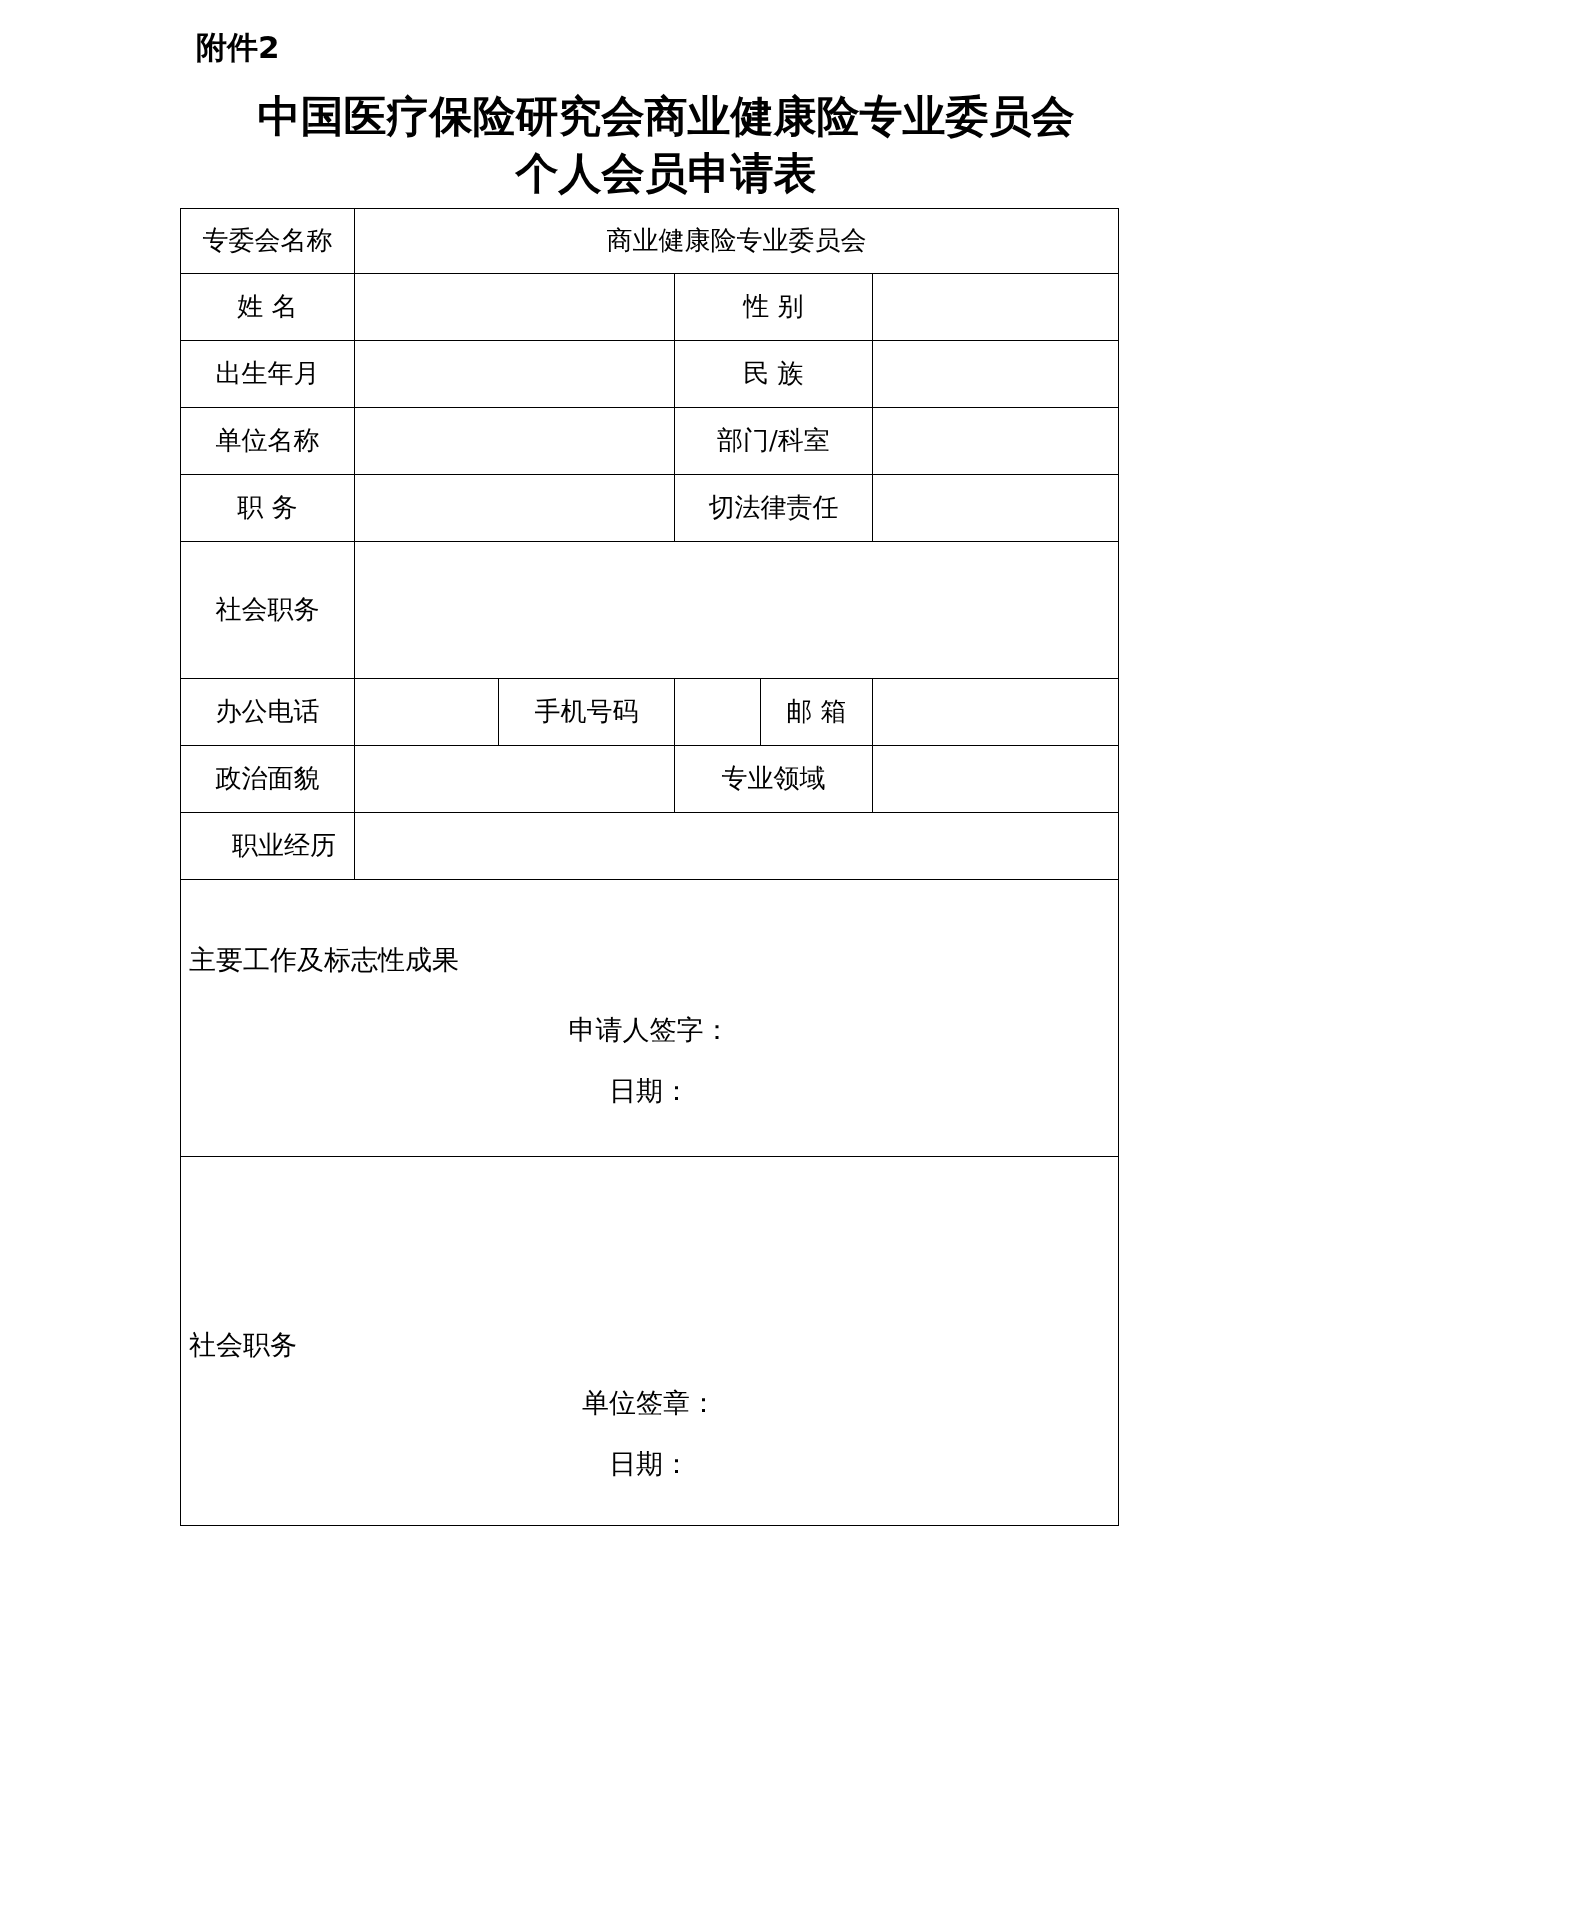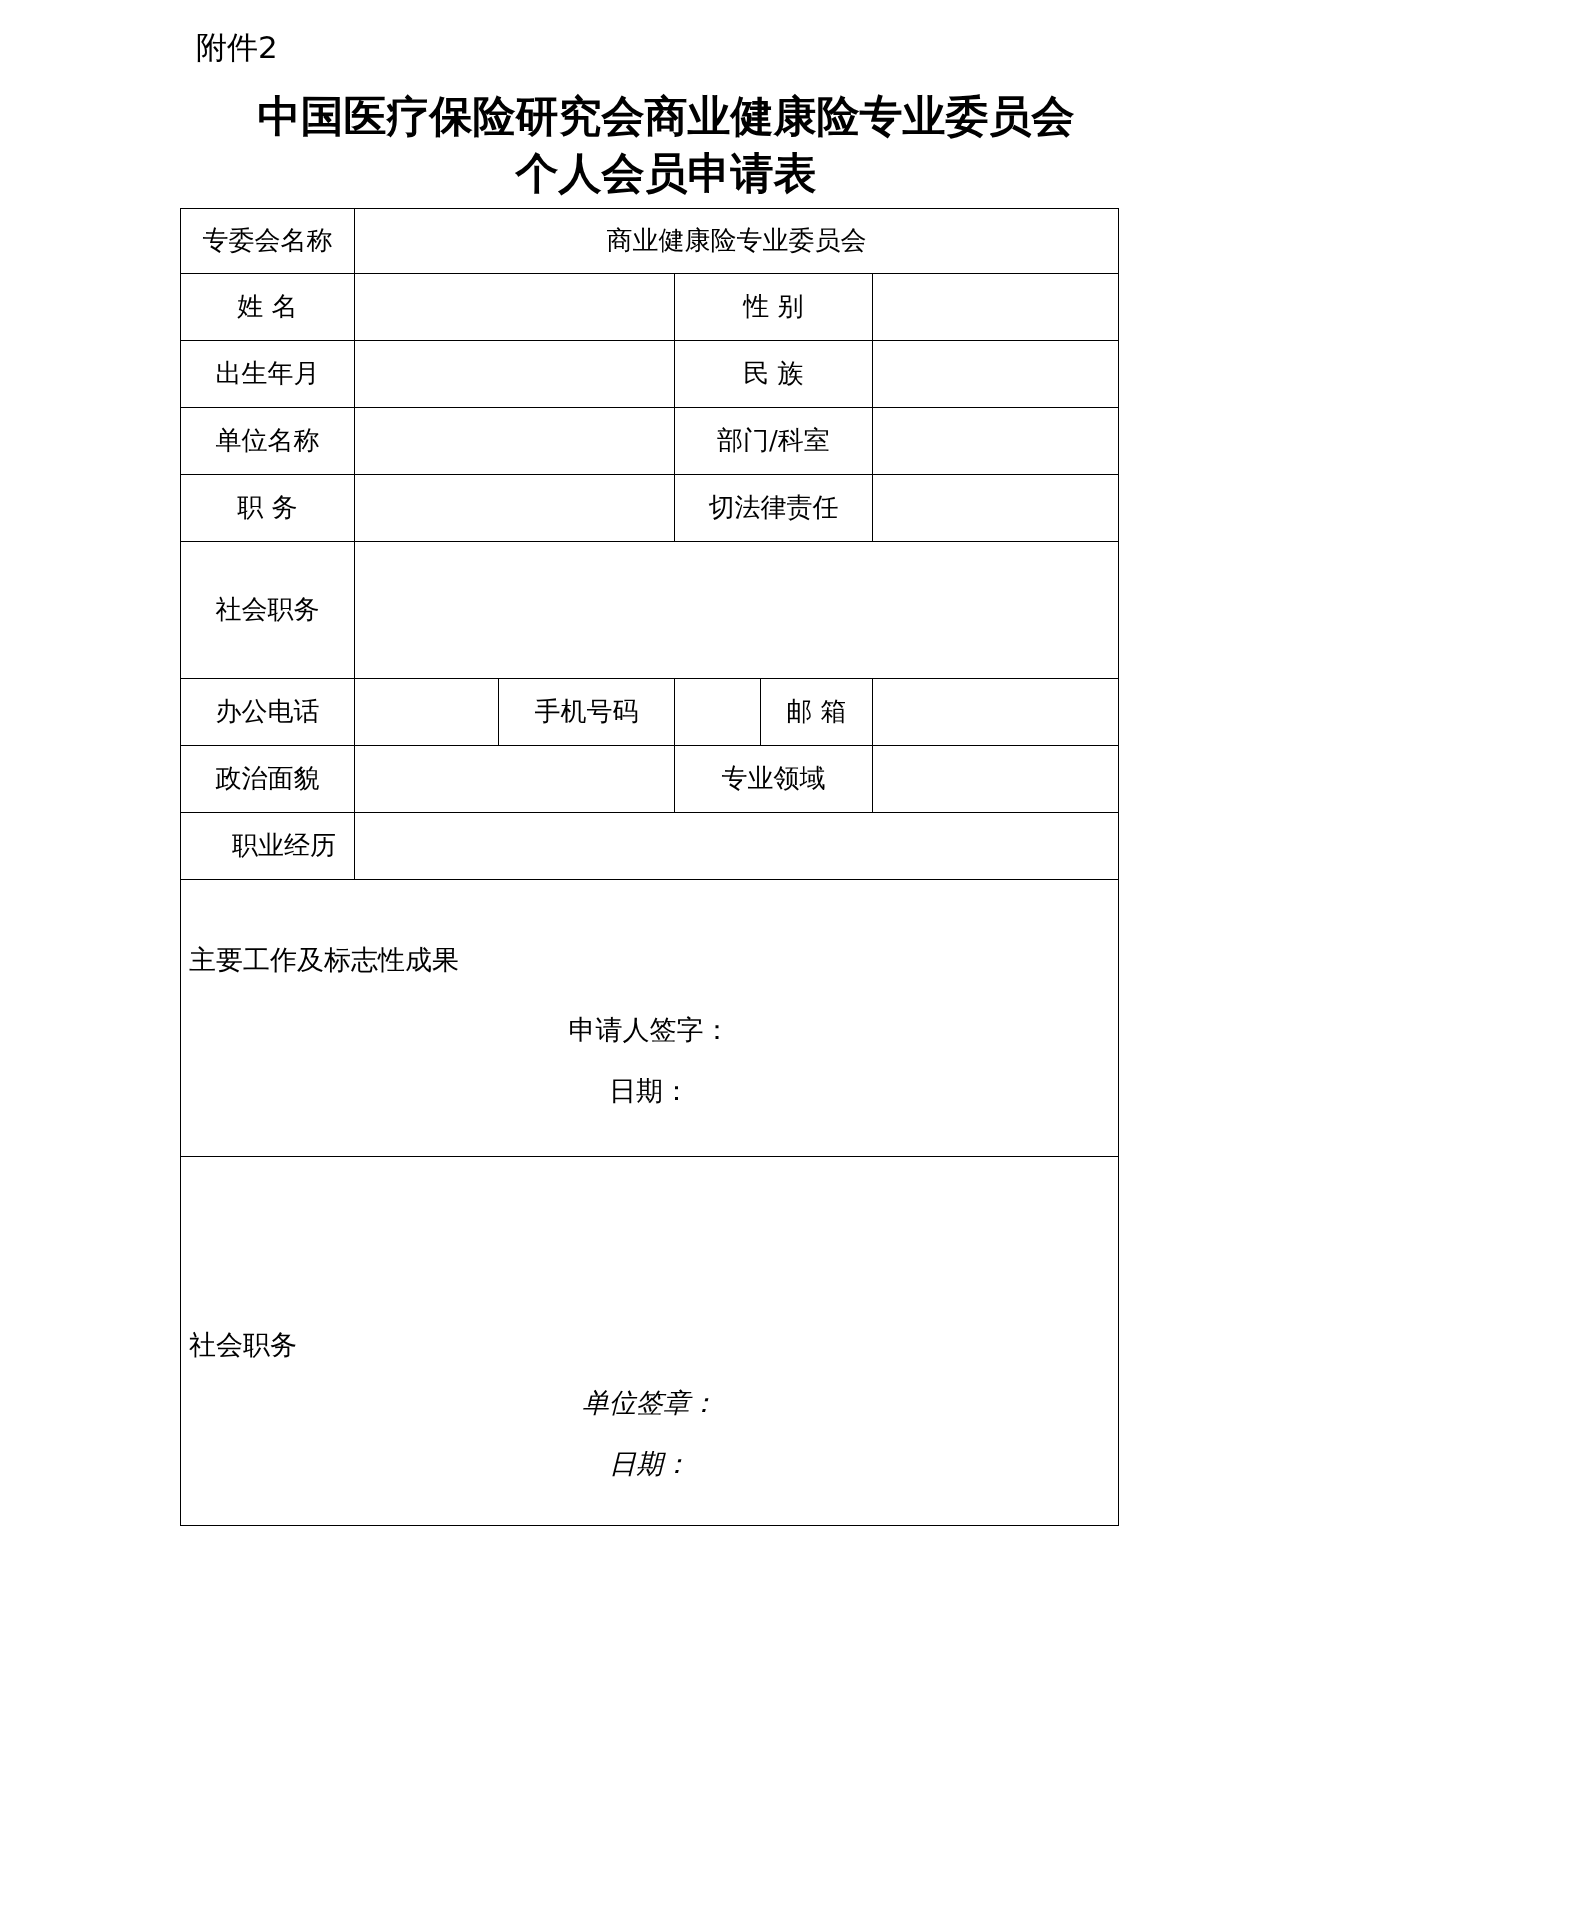--- a/index.html
+++ b/index.html
@@ -23,21 +23,21 @@
     box-sizing: border-box;
   }
 
   
   .attachment-label {
     position: absolute;
     left: 196px;
     top: 32px;
     font-family: "DejaVu Sans", "Liberation Sans", sans-serif;
     font-size: 31px;
-    font-weight: 400;
+    font-weight: 700;
     letter-spacing: 0px;
     line-height: 1;
     white-space: nowrap;
   }
 
   
   .doc-title {
     position: absolute;
     left: 192px;
     top: 88px;
@@ -100,21 +100,21 @@
 
   .sign-area {
     margin-top: 40px;
     text-align: center;
     font-size: 27px;
     line-height: 1;
   }
   .sign-area .sig-row { padding-bottom: 34px; }
   .sign-area .date-row { padding-bottom: 6px; }
 
-  .sign-area.lower { margin-top: 28px; font-style: italic; }
+  .sign-area.lower { margin-top: 28px; }
 
   
   .footer-note {
     position: absolute;
     left: 196px;
     top: 1488px;
     width: 926px;
     font-family: "DejaVu Sans", "Liberation Sans", sans-serif;
     font-size: 26px;
     line-height: 1.42;

